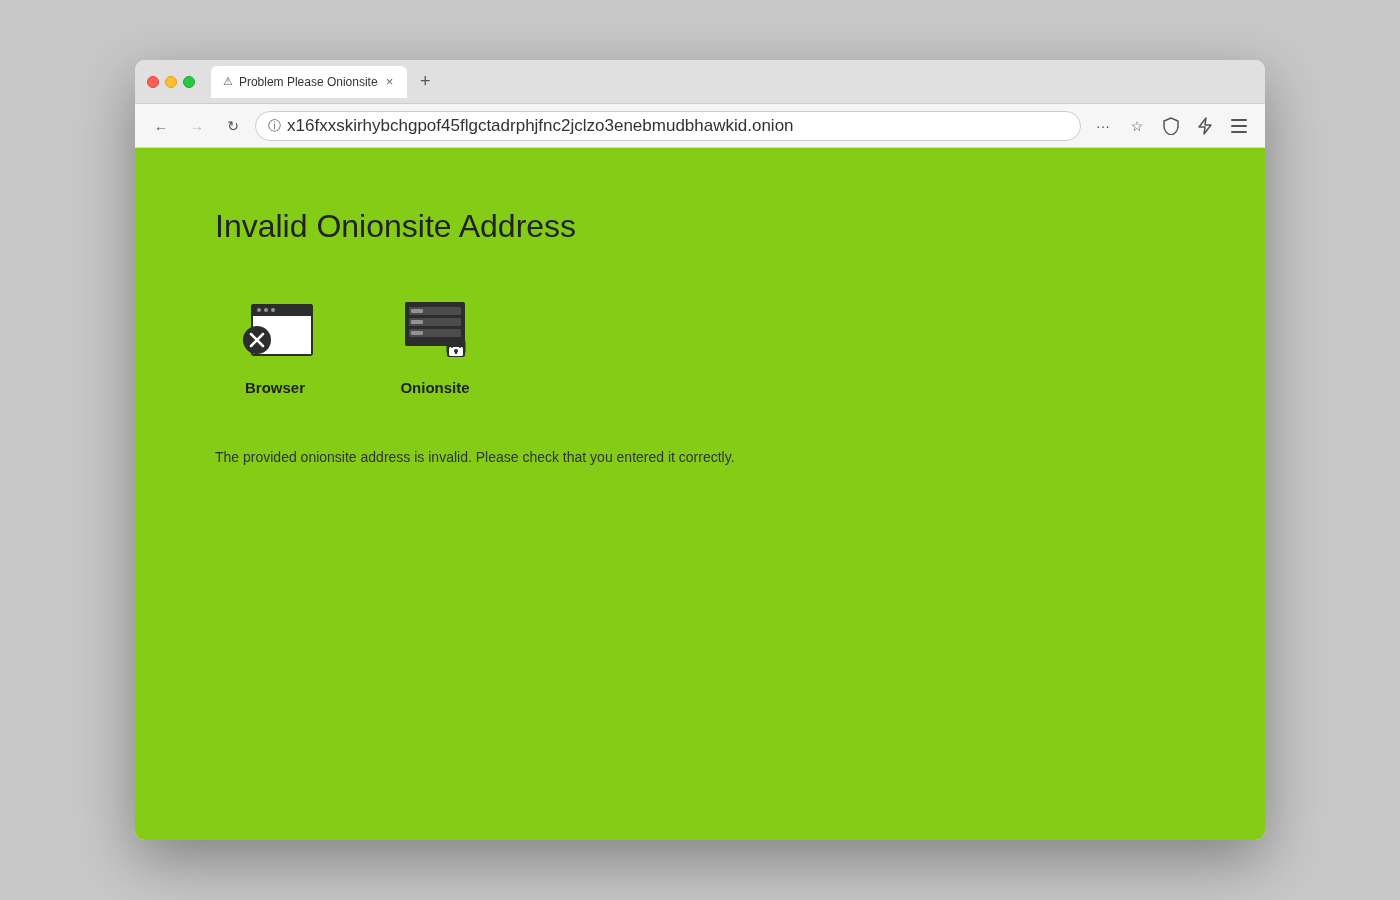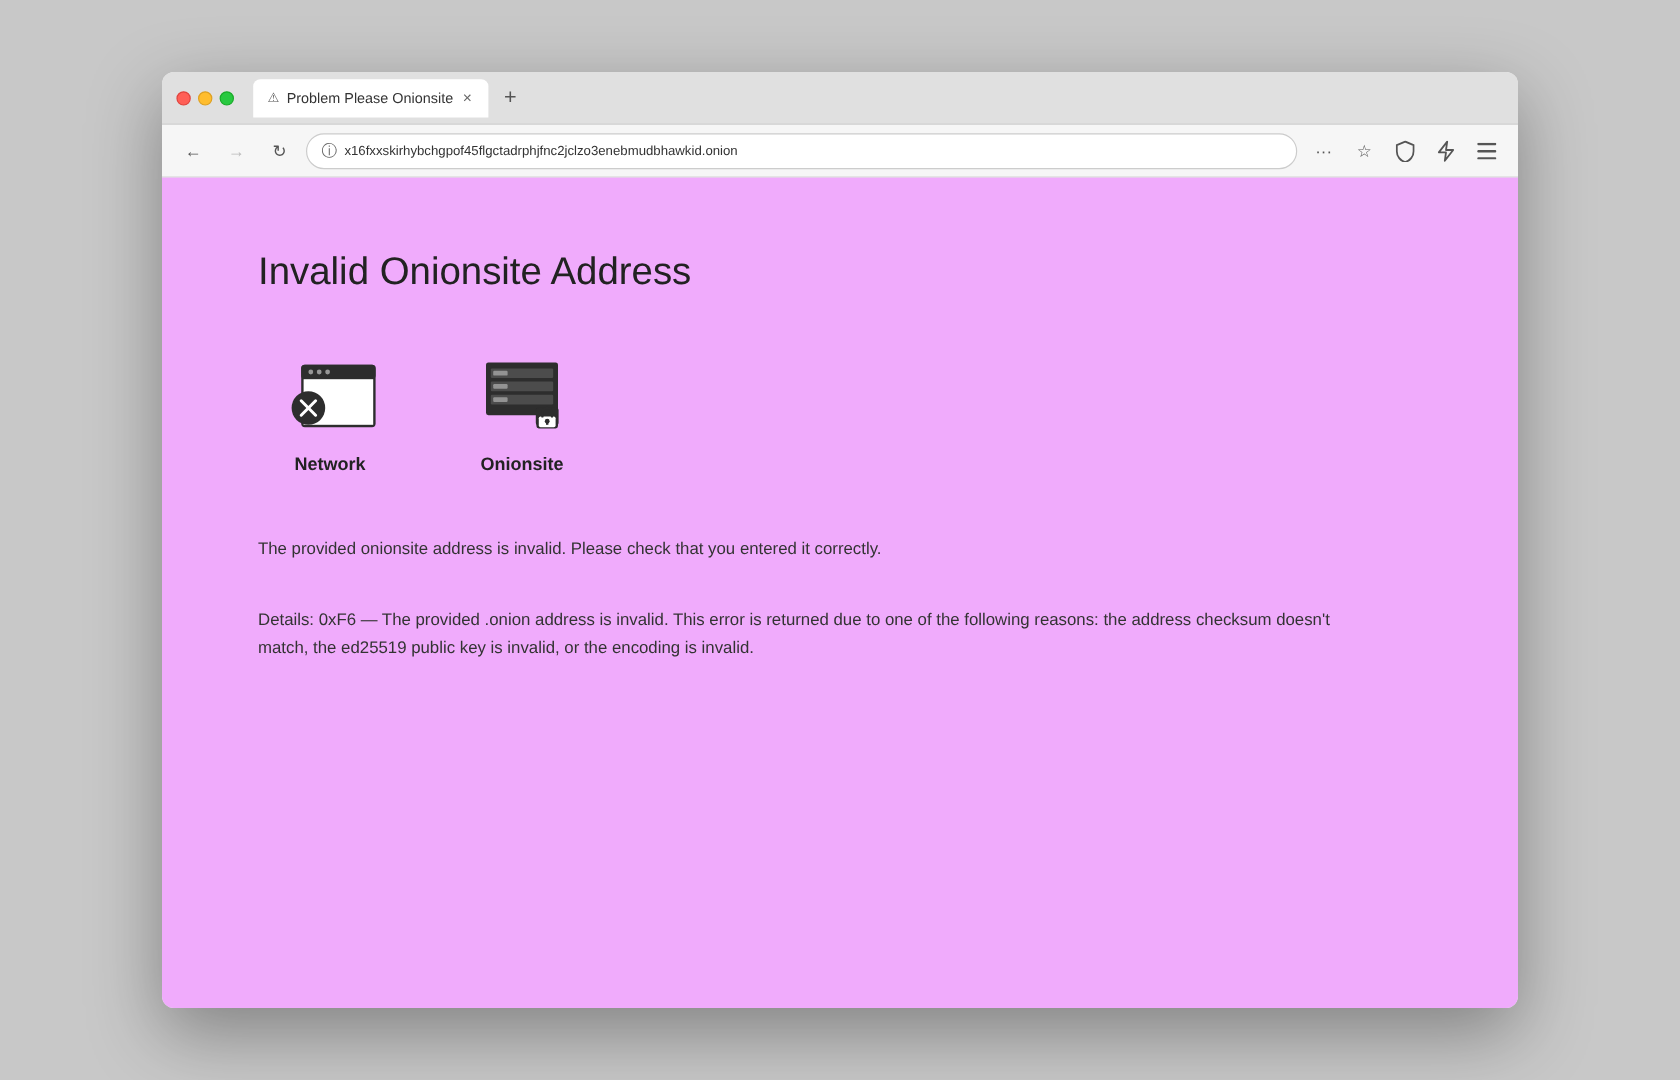--- a/index.html
+++ b/index.html
@@ -143,21 +143,21 @@
       padding: 0 12px;
       gap: 6px;
     }
 
     .address-info-icon {
       color: #666;
       font-size: 13px;
     }
 
     .address-text {
-      font-size: 11px;
+      font-size: 17px;
       color: #333;
       flex: 1;
     }
 
     .nav-right-icons {
       display: flex;
       align-items: center;
       gap: 6px;
     }
 
@@ -168,21 +168,21 @@
       align-items: center;
       justify-content: center;
       color: #555;
       font-size: 14px;
       cursor: pointer;
     }
 
     
     .page-content {
       flex: 1;
-      background: #f0abfc;
+      background: #84cc16;
       overflow-y: auto;
       padding: 60px 80px 60px 80px;
     }
 
     .error-title {
       font-size: 32px;
       font-weight: 300;
       color: #222;
       margin-bottom: 50px;
     }
@@ -213,21 +213,21 @@
       height: 70px;
       display: flex;
       align-items: center;
       justify-content: center;
     }
 
     .error-description {
       font-size: 14px;
       color: #333;
       line-height: 1.6;
-      margin-bottom: 37px;
+      margin-bottom: 8px;
       max-width: 900px;
     }
 
     .error-details {
       font-size: 14px;
       color: #333;
       line-height: 1.6;
       max-width: 900px;
     }
   </style>
@@ -299,21 +299,21 @@
             <circle cx="31" cy="12" r="2" fill="#fff" opacity="0.5"></circle>
             <circle cx="38" cy="12" r="2" fill="#fff" opacity="0.5"></circle>
 
             <rect x="18" y="18" width="58" height="38" fill="#fff"></rect>
 
             <circle cx="22" cy="42" r="14" fill="#2d2d2d"></circle>
             <line x1="16" y1="36" x2="28" y2="48" stroke="#fff" stroke-width="2.5" stroke-linecap="round"></line>
             <line x1="28" y1="36" x2="16" y2="48" stroke="#fff" stroke-width="2.5" stroke-linecap="round"></line>
           </svg>
         </div>
-        <span class="icon-label">Network</span>
+        <span class="icon-label">Browser</span>
       </div>
 
 
       <div class="icon-item">
         <div class="icon-graphic">
           <svg width="80" height="65" viewBox="0 0 80 65" fill="none" xmlns="http://www.w3.org/2000/svg">
 
             <rect x="10" y="4" width="60" height="44" rx="2" fill="#2d2d2d"></rect>
 
             <rect x="14" y="9" width="52" height="8" rx="1" fill="#fff" opacity="0.15"></rect>
@@ -335,17 +335,15 @@
             <circle cx="61" cy="53" r="2" fill="#2d2d2d"></circle>
             <rect x="60" y="53" width="2" height="3" fill="#2d2d2d"></rect>
           </svg>
         </div>
         <span class="icon-label">Onionsite</span>
       </div>
 
     </div>
 
     <p class="error-description">The provided onionsite address is invalid. Please check that you entered it correctly.</p>
-    <p class="error-details">Details: 0xF6 — The provided .onion address is invalid. This error is returned due to one of the following reasons:
-the address checksum doesn't match, the ed25519 public key is invalid, or the encoding is invalid.</p>
   </div>
 
 </div>
 
 </body></html>

